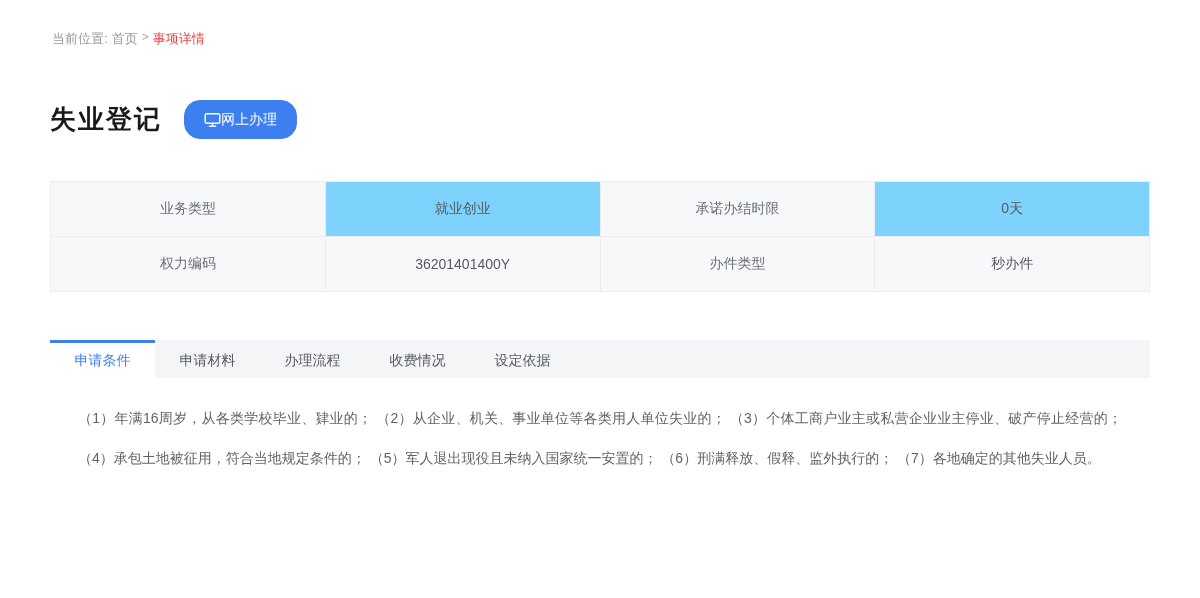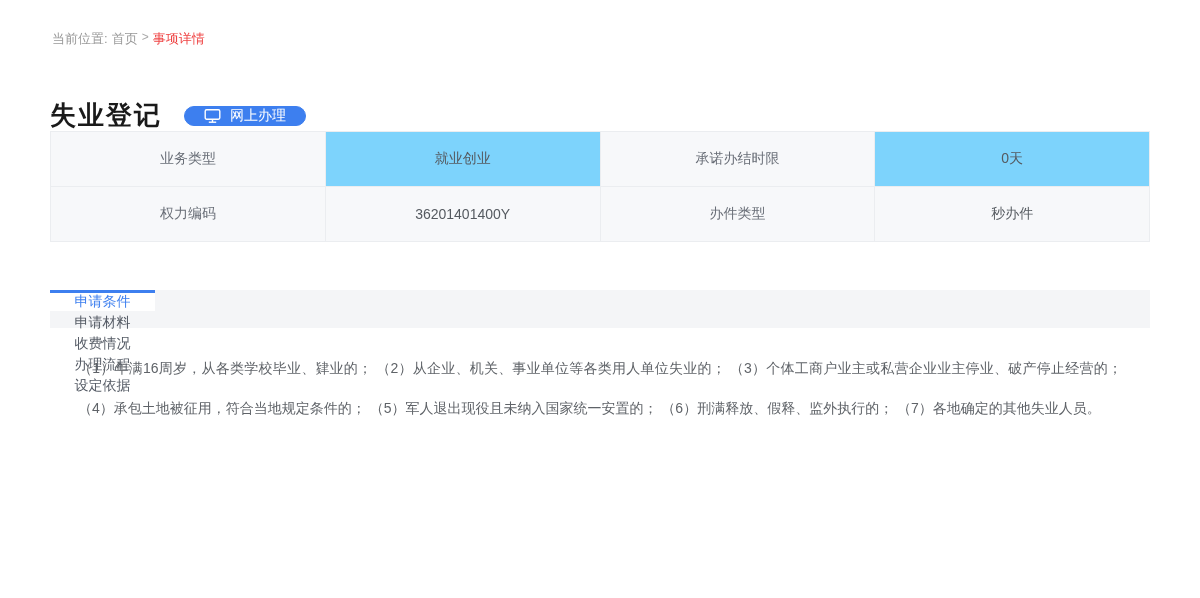--- a/index.html
+++ b/index.html
@@ -25,46 +25,46 @@
   .title-row {
     margin-top: 52px;
     display: flex; align-items: center; gap: 16px;
   }
   .page-title {
     font-size: 26px; font-weight: bold; color: #1a1a1a;
     letter-spacing: 2px; line-height: 1.2;
   }
   .pill-btn {
     display: inline-flex; align-items: center; justify-content: center;
-    gap: 9px; height: 20px; padding: 8px 19px;
+    gap: 0; height: 39px; padding: 8px 19px;
     border-radius: 16px; font-size: 14px; cursor: pointer;
     border: 1px solid #3D7FEF; background: #fff; color: #3D7FEF;
   }
   .pill-btn.primary { background: #3D7FEF; color: #fff; margin-left: 6px; }
   .pill-btn svg { display: block; }
 
   
   table.info-table {
-    width: 100%;
+    margin-top: 42px; width: 100%;
     border-collapse: collapse; table-layout: fixed;
   }
   table.info-table td {
     width: 25%; height: 55px;
     border: 1px solid #ebedf0;
     font-size: 14px; text-align: center; vertical-align: middle;
   }
   td.cell-label { background: #f7f8fa; color: #696e77; }
   td.cell-value { background: #7dd3fc; color: #555a60; }
   tr.striped td.cell-value { background: #f7f8fa; }
   td.cell-wide { text-align: left; padding-left: 20px; }
 
   
   .tabs {
     margin-top: 48px;
-    display: flex; background: #f4f5f7; height: 38px; flex-direction: column;
+    display: flex; background: #f4f5f7; height: 38px;
   }
   .tab {
     width: 105px; height: 38px;
     display: flex; align-items: center; justify-content: center;
     font-size: 14px; color: #565c66; cursor: pointer;
     border-top: 3px solid transparent;
   }
   .tab.active {
     background: #ffffff; color: #3D7FEF;
     border-top: 3px solid #3D7FEF;
@@ -118,22 +118,22 @@
         <td class="cell-value">36201401400Y</td>
         <td class="cell-label">办件类型</td>
         <td class="cell-value">秒办件</td>
       </tr>
     </tbody>
   </table>
 
   <div class="tabs">
     <div class="tab active">申请条件</div>
     <div class="tab">申请材料</div>
+    <div class="tab">办理流程</div>
     <div class="tab">收费情况</div>
-    <div class="tab">办理流程</div>
     <div class="tab">设定依据</div>
   </div>
 
   <div class="tab-content">
     <p>（1）年满16周岁，从各类学校毕业、肄业的； （2）从企业、机关、事业单位等各类用人单位失业的； （3）个体工商户业主或私营企业业主停业、破产停止经营的； （4）承包土地被征用，符合当地规定条件的； （5）军人退出现役且未纳入国家统一安置的； （6）刑满释放、假释、监外执行的； （7）各地确定的其他失业人员。</p>
   </div>
 
 </div>
 
 </body></html>

